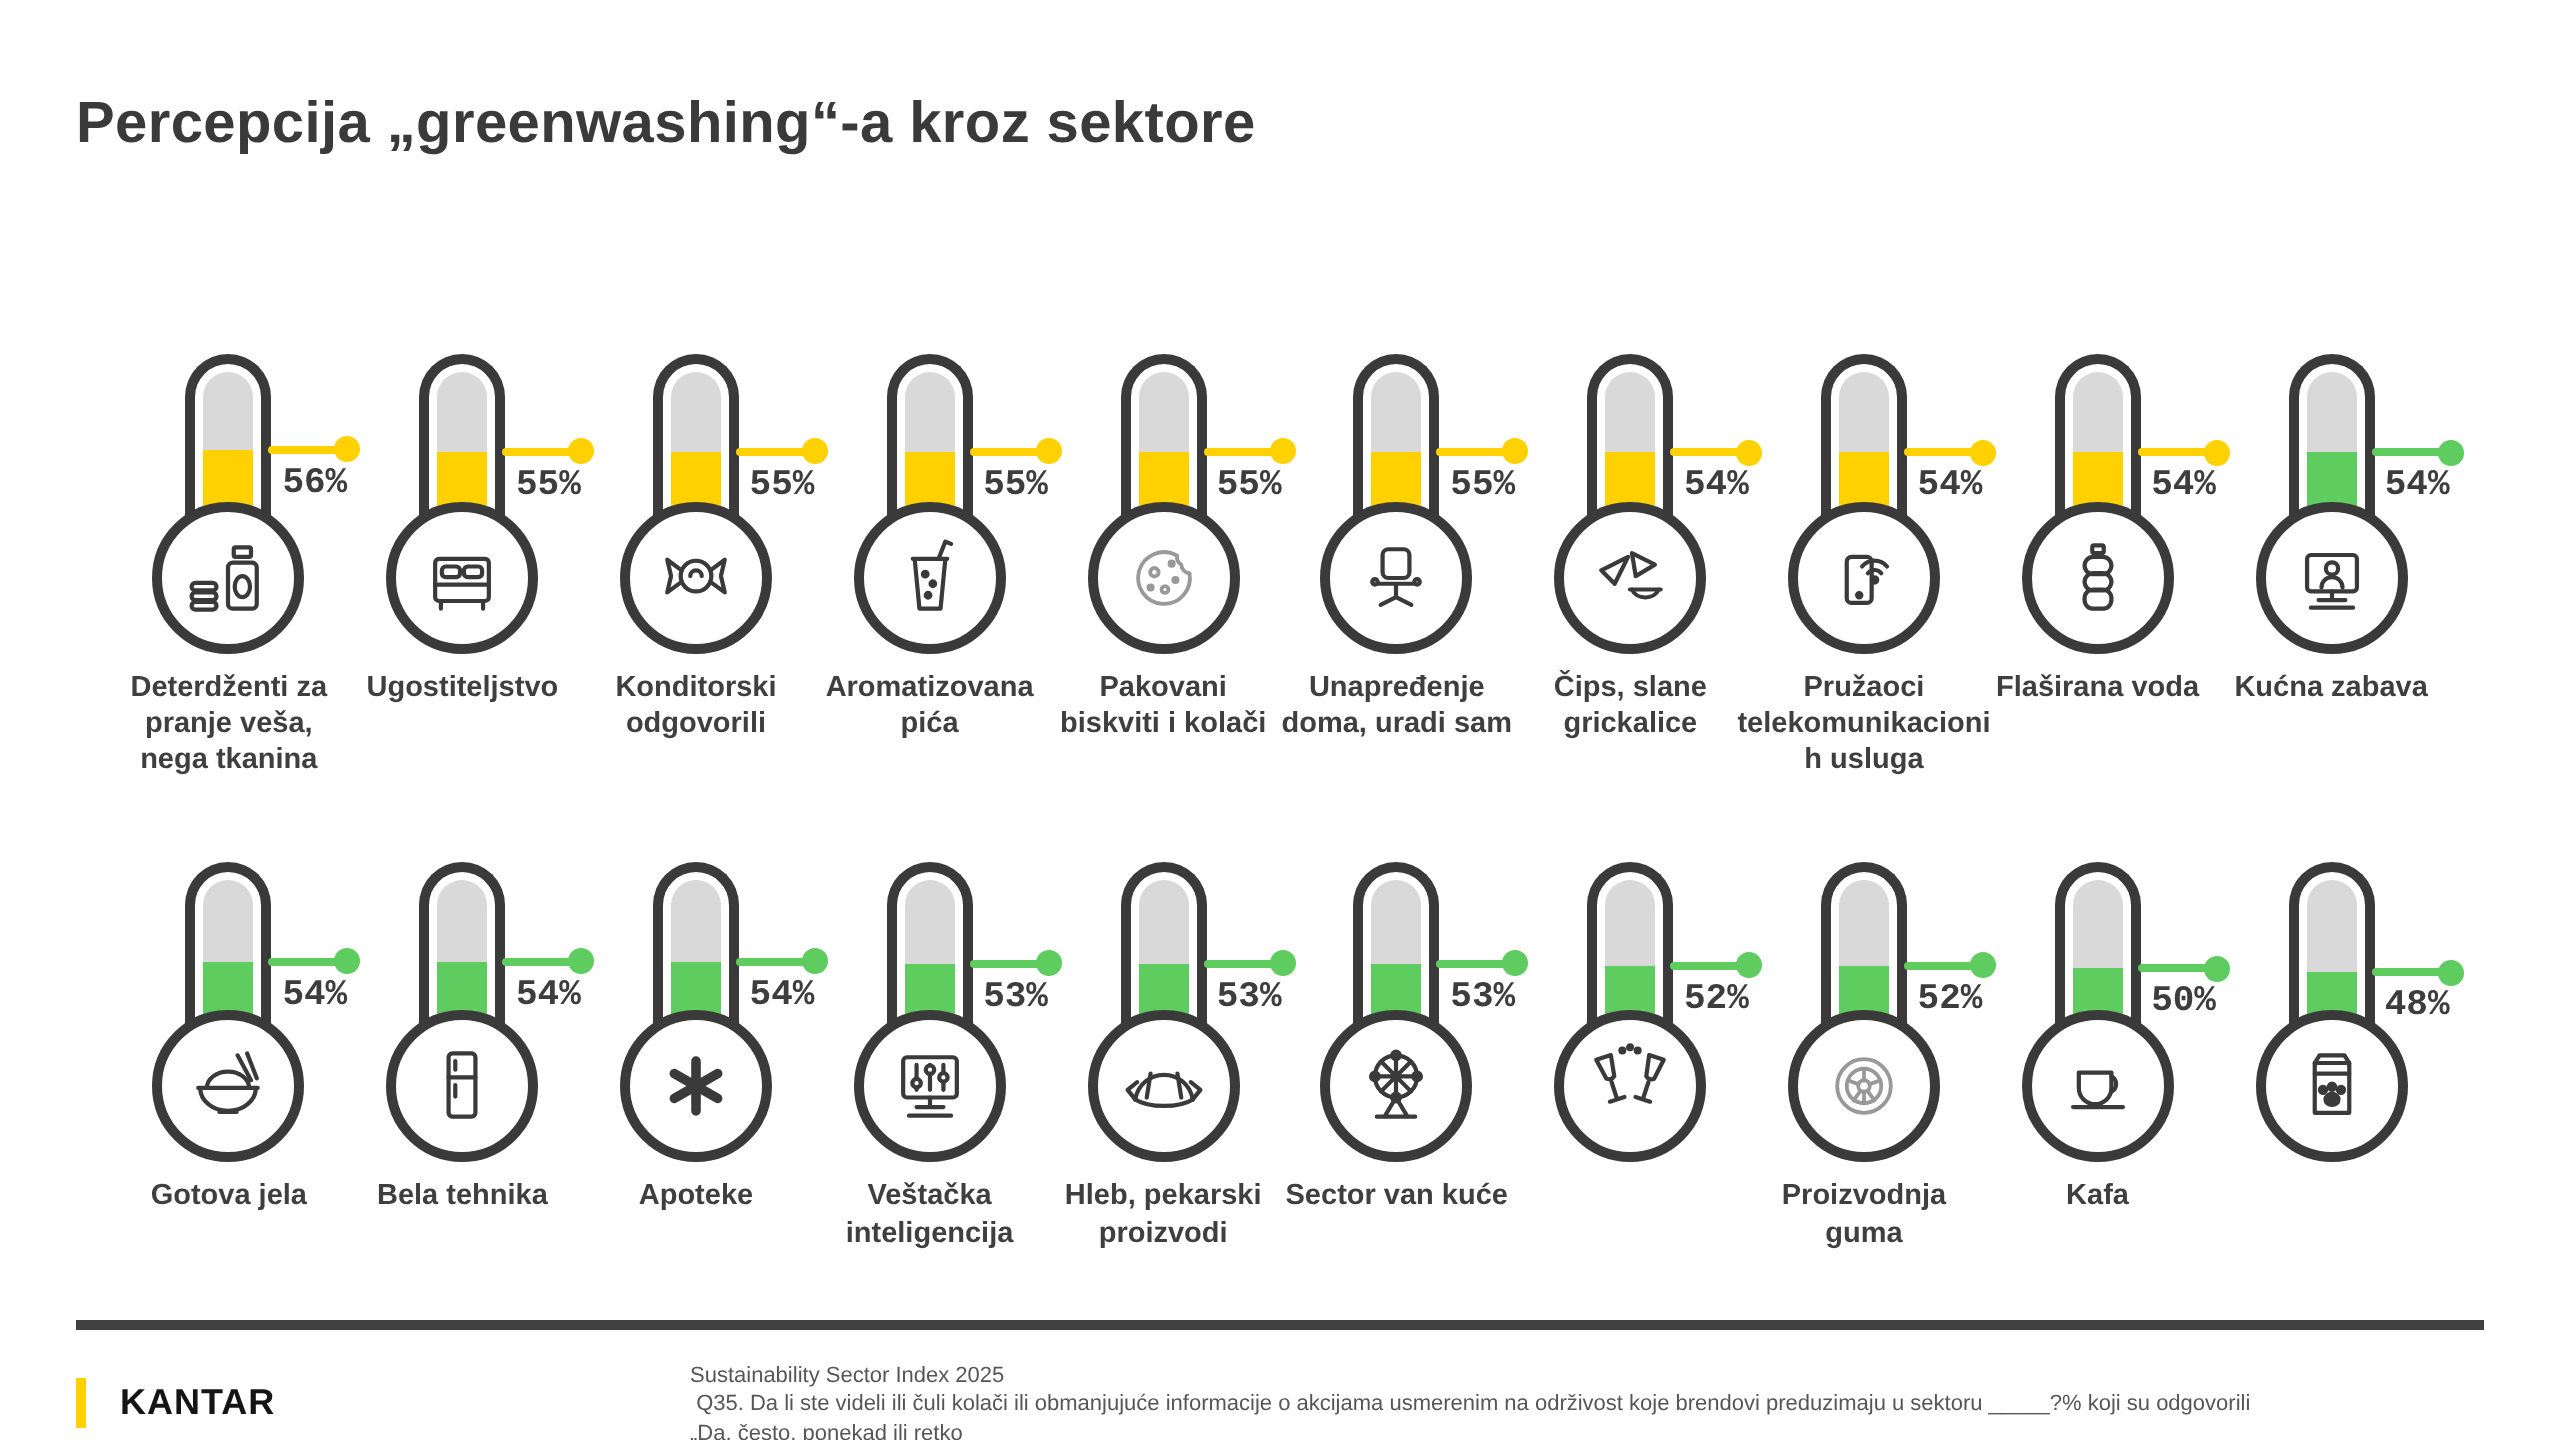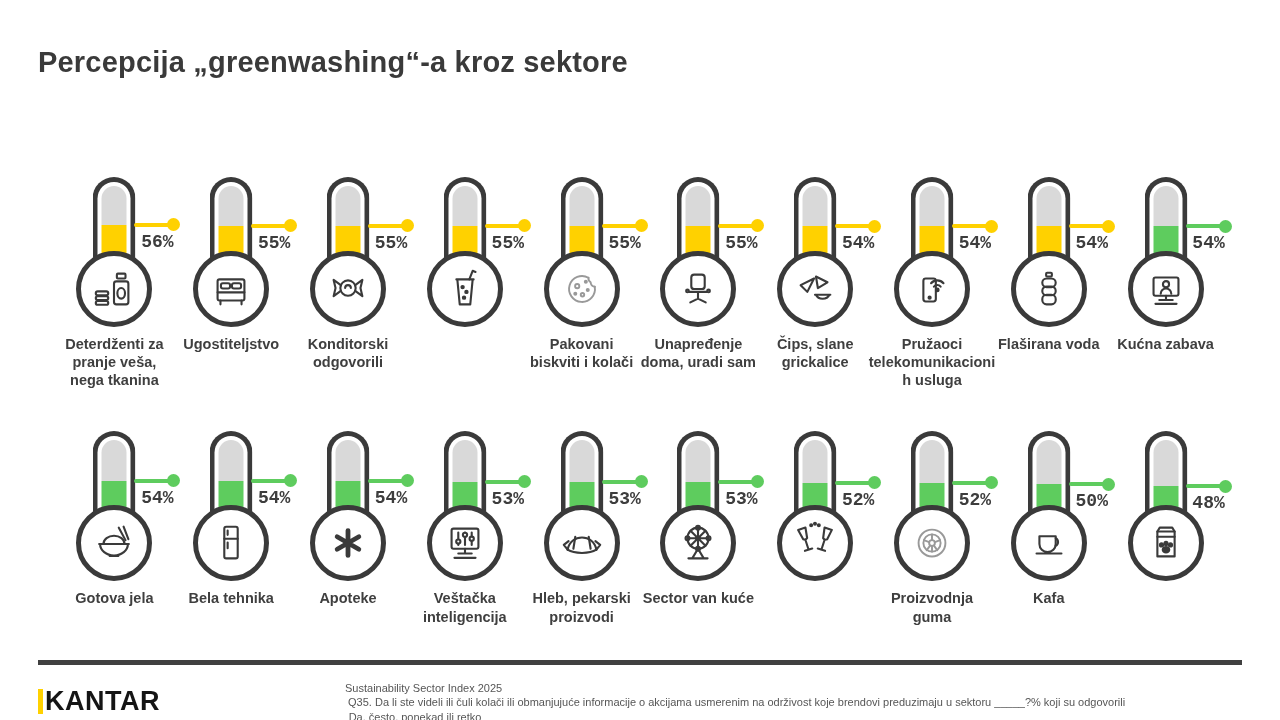--- a/index.html
+++ b/index.html
@@ -38,21 +38,21 @@
     font-size:18px;font-weight:bold;color:#3d3d3d;white-space:nowrap;font-family:Liberation Mono, monospace;
   }
   .sector-label{
     margin-top:8px;font-size:14.5px;font-weight:bold;line-height:1.25;
     text-align:center;color:#3f3f3f;max-width:130px;overflow-wrap:break-word;
   }
   .footer-divider{height:5px;margin:34px 38px 0 38px;}
   .footer{display:flex;align-items:flex-start;margin:16px 38px 0 38px;position:relative;}
   .brand-logo{display:flex;align-items:flex-start;margin-top:8px;}
   .logo-bar{width:5px;height:25px;margin-right:2px;display:inline-block;}
-  .logo-text{font-size:27px;font-weight:800;color:#151515;letter-spacing:.5px;line-height:25px;}
+  .logo-text{font-size:18px;font-weight:800;color:#151515;letter-spacing:.5px;line-height:25px;margin-left:15px;}
   .source-block{position:absolute;left:307px;top:0;font-size:11px;color:#565656;line-height:1.35;}
   .source-block div{white-space:pre-wrap;}
 </style>
 </head>
 <body>
 
 <h1 class="page-title">Percepcija „greenwashing“-a kroz sektore</h1>
 
 <div class="rows-wrap">
   <div class="thermo-row row-0">
@@ -149,20 +149,21 @@
               <svg viewBox="0 0 48 48" fill="none" stroke="#3a3a3a" stroke-width="2.2" stroke-linecap="round" stroke-linejoin="round">
                 <path d="M15 14 H33 M16 14 l2.5 26 h11 L32 14"></path>
                 <path d="M28.5 14 L32 5 l3 1.2"></path>
                 <circle cx="21.5" cy="22" r="1.2" fill="#3a3a3a"></circle>
                 <circle cx="25.5" cy="27" r="1.2" fill="#3a3a3a"></circle>
                 <circle cx="23" cy="33" r="1.2" fill="#3a3a3a"></circle>
               </svg>
             </span>
       </div>
     </div>
+    <div class="sector-label">Aromatizovana pića</div>
   </div>
 
   <div class="thermo-card">
     <div class="thermo">
       <div class="tube">
         <div class="track">
           <div class="track-gray" style="height: 45%; background: rgb(217, 217, 217);"></div>
           <div class="track-fill" style="height: 55%; background: rgb(255, 209, 0);"></div>
         </div>
       </div>

